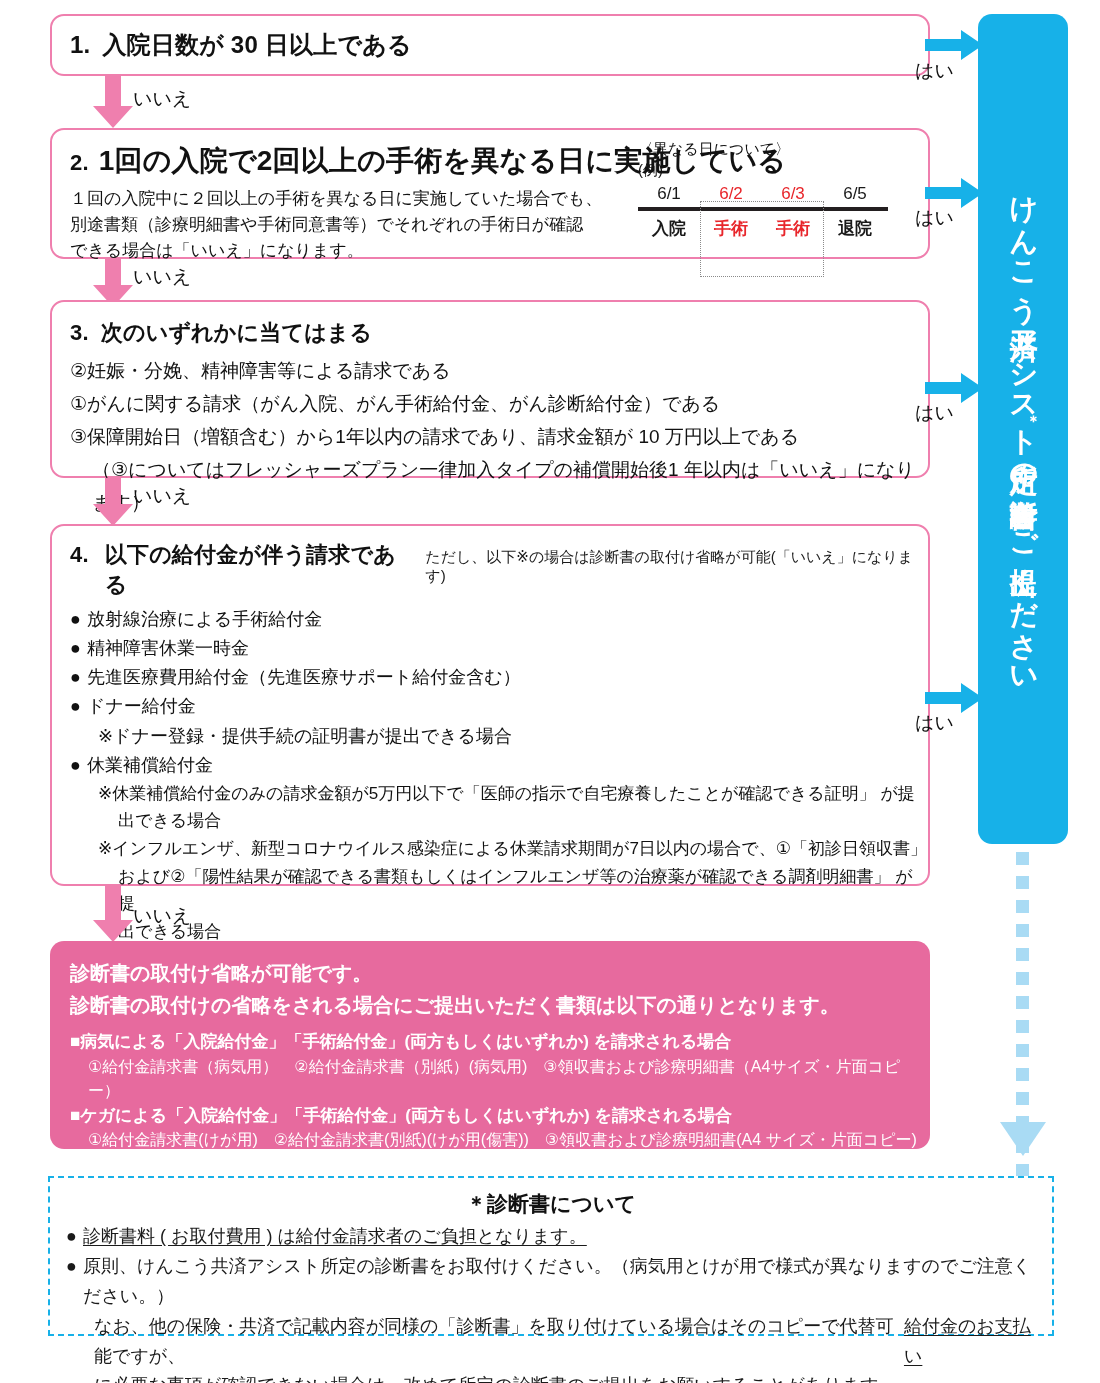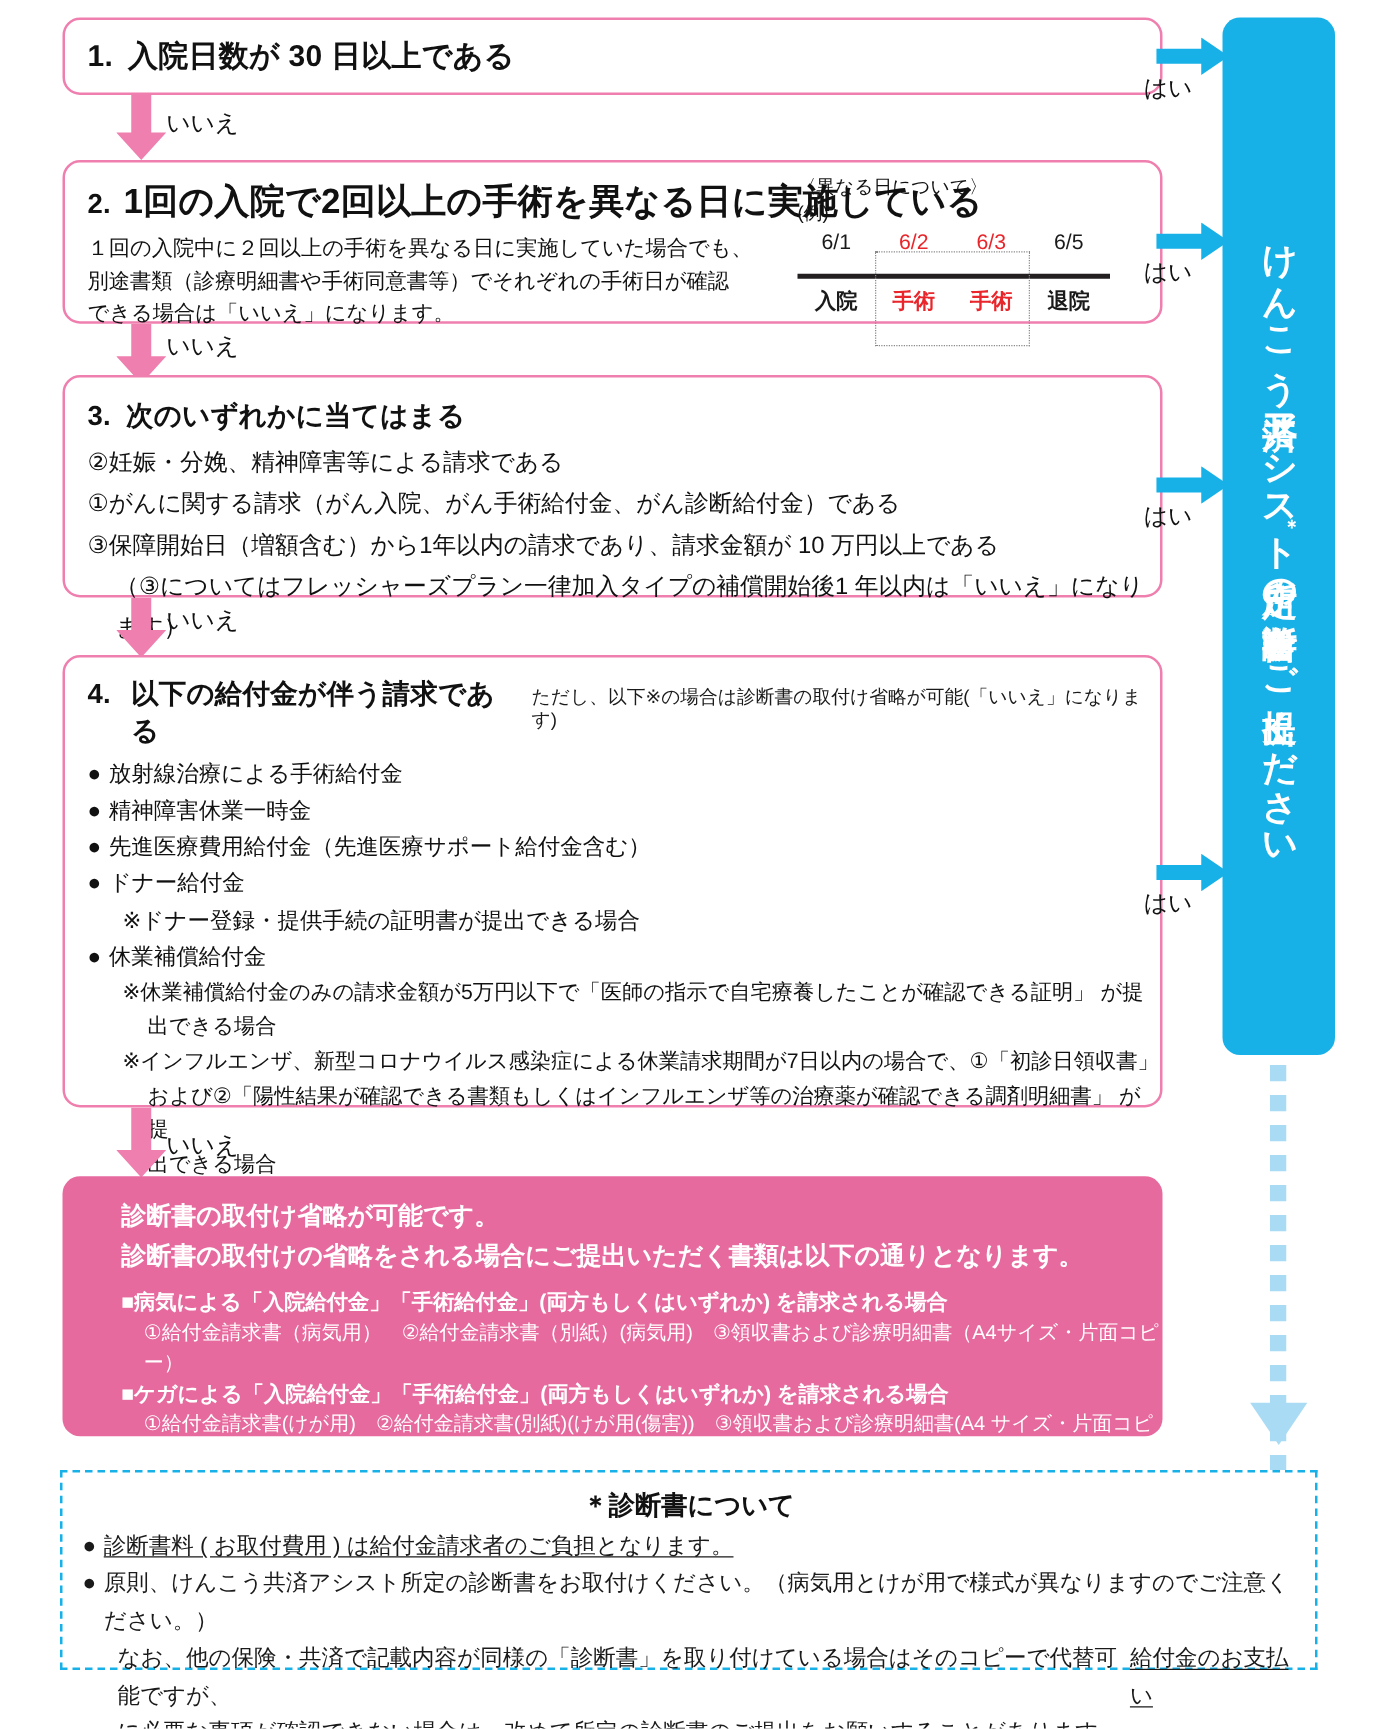--- a/index.html
+++ b/index.html
@@ -127,21 +127,21 @@
     position: relative;
     margin-top: 4px;
     width: 250px;
   }
   .ex-row {
     display: grid;
     grid-template-columns: 62px 62px 62px 62px;
     font-size: 17px;
     text-align: center;
   }
-  .ex-row.dates { padding-bottom: 15px; }
+  .ex-row.dates { padding-bottom: 3px; }
   .ex-row.ops   { padding-top: 6px; font-weight: bold; }
   .ex-rule {
     height: 4px;
     background: #231f20;
     width: 250px;
   }
   .red { color: #e8262b; }
   .ex-dashed {
     position: absolute;
     left: 62px;
@@ -343,21 +343,21 @@
     <polygon points="12,0 28,0 28,34 40,34 20,56 0,34 12,34" fill="#ef7fae"></polygon>
   </svg>
   <div class="lbl-no" style="left:133px; top:903px;">いいえ</div>
 
   <svg class="blue-arrow" style="left:925px; top:683px;" width="58" height="30" viewBox="0 0 58 30">
     <polygon points="0,9 36,9 36,0 58,15 36,30 36,21 0,21" fill="#17b1e8"></polygon>
   </svg>
   <div class="lbl-yes" style="left:915px; top:710px;">はい</div>
 
   <div class="pinkbox" style="left:50px; top:941px; width:880px; height:208px;">
-    <div style="padding:16px 0 0 20px;margin-left:27px;">
+    <div style="padding:16px 0 0 20px;">
       <div style="font-size:20px; font-weight:bold; line-height:1.6;">
         <div>診断書の取付け省略が可能です。</div>
         <div>診断書の取付けの省略をされる場合にご提出いただく書類は以下の通りとなります。</div>
       </div>
       <div style="margin-top:8px;">
         <div style="font-size:17px; font-weight:bold; line-height:1.5;">■病気による「入院給付金」「手術給付金」(両方もしくはいずれか) を請求される場合</div>
         <div style="font-size:16px; line-height:1.5; padding-left:18px;">①給付金請求書（病気用）　②給付金請求書（別紙）(病気用)　③領収書および診療明細書（A4サイズ・片面コピー）</div>
         <div style="font-size:17px; font-weight:bold; line-height:1.5;">■ケガによる「入院給付金」「手術給付金」(両方もしくはいずれか) を請求される場合</div>
         <div style="font-size:16px; line-height:1.5; padding-left:18px;">①給付金請求書(けが用)　②給付金請求書(別紙)(けが用(傷害))　③領収書および診療明細書(A4 サイズ・片面コピー)</div>
         <div style="font-size:17px; font-weight:bold; line-height:1.5;">■ケガによる「通院給付金」を請求される場合</div>

